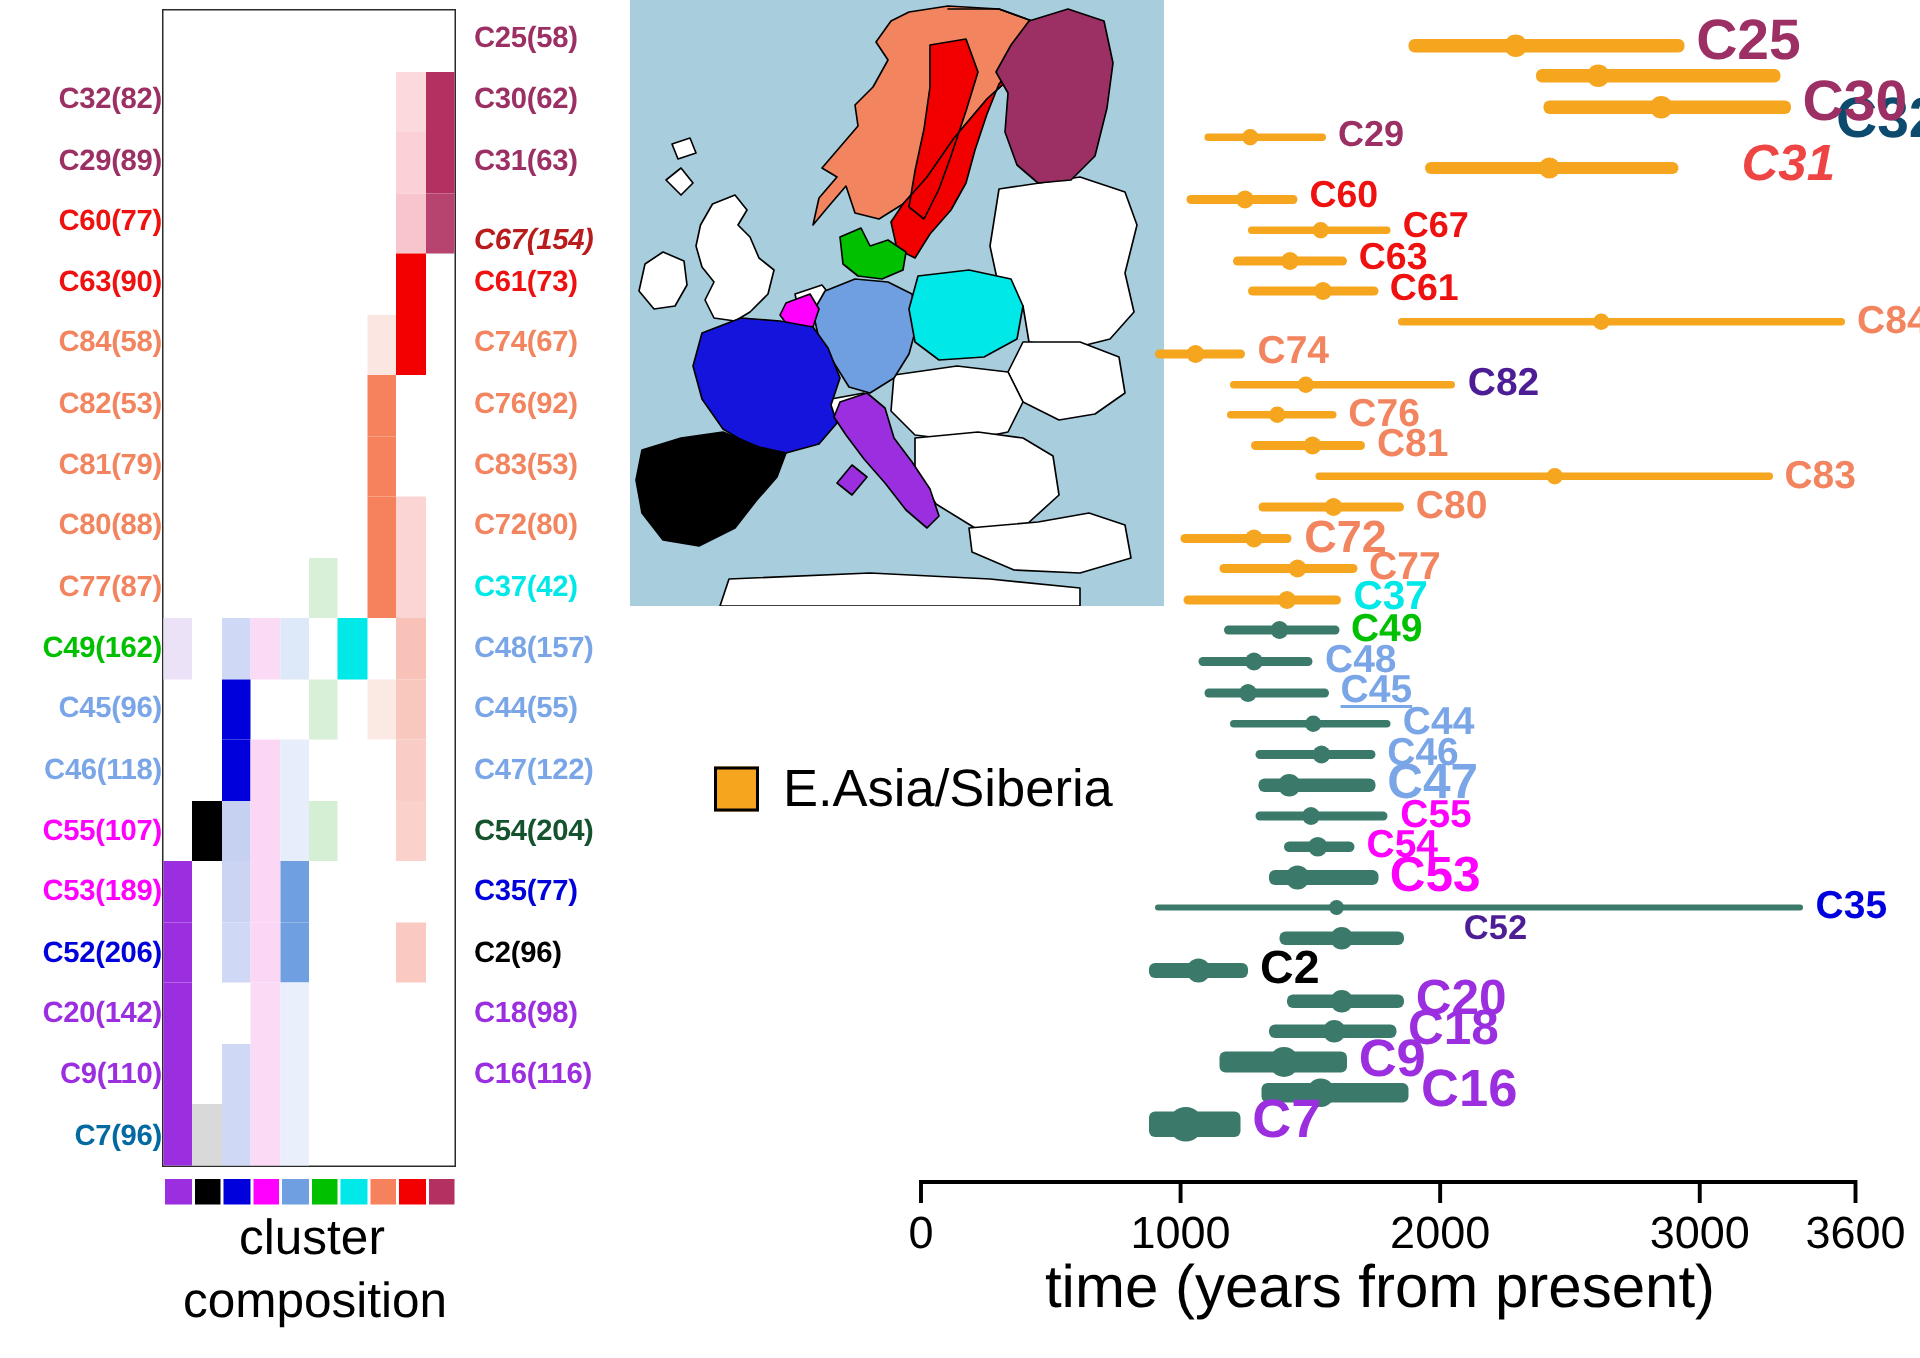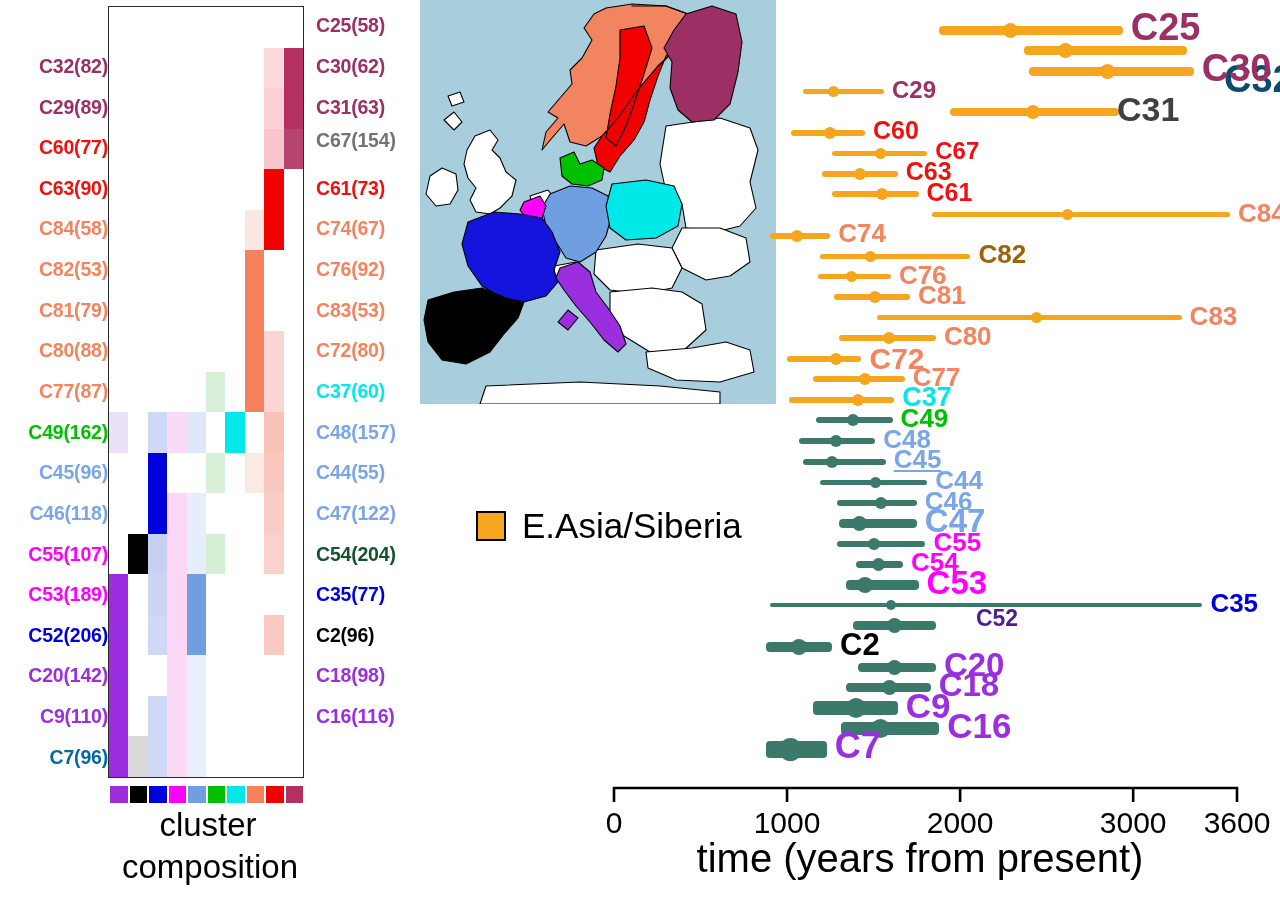--- a/index.html
+++ b/index.html
@@ -275,27 +275,27 @@
       <div class="row-label left" style="color: rgb(255, 0, 255); top: 585.158px;">C53(189)</div>
       <div class="row-label left" style="color: rgb(0, 0, 221); top: 625.789px;">C52(206)</div>
       <div class="row-label left" style="color: rgb(155, 47, 224); top: 666.421px;">C20(142)</div>
       <div class="row-label left" style="color: rgb(155, 47, 224); top: 707.053px;">C9(110)</div>
       <div class="row-label left" style="color: #0369a1; top: 747.684px;">C7(96)</div>
     </div>
   <div id="row-labels-right">
       <div class="row-label right" style="color: rgb(156, 48, 100); top: 16.3158px;">C25(58)</div>
       <div class="row-label right" style="color: rgb(156, 48, 100); top: 56.9474px;">C30(62)</div>
       <div class="row-label right" style="color: rgb(156, 48, 100); top: 97.5789px;">C31(63)</div>
-      <div class="row-label right" style="color: #737373; top: 131px;">C67(154)</div>
+      <div class="row-label right" style="color: #b91c1c; top: 151px; font-style: italic;">C67(154)</div>
       <div class="row-label right" style="color: rgb(239, 16, 16); top: 178.842px;">C61(73)</div>
       <div class="row-label right" style="color: rgb(242, 133, 95); top: 219.474px;">C74(67)</div>
       <div class="row-label right" style="color: rgb(242, 133, 95); top: 260.105px;">C76(92)</div>
       <div class="row-label right" style="color: rgb(242, 133, 95); top: 300.737px;">C83(53)</div>
       <div class="row-label right" style="color: rgb(242, 133, 95); top: 341.368px;">C72(80)</div>
-      <div class="row-label right" style="color: rgb(0, 232, 232); top: 382px;">C37(60)</div>
+      <div class="row-label right" style="color: rgb(0, 232, 232); top: 382px;">C37(42)</div>
       <div class="row-label right" style="color: rgb(122, 166, 232); top: 422.632px;">C48(157)</div>
       <div class="row-label right" style="color: rgb(122, 166, 232); top: 463.263px;">C44(55)</div>
       <div class="row-label right" style="color: rgb(122, 166, 232); top: 503.895px;">C47(122)</div>
       <div class="row-label right" style="color: #14532d; top: 544.526px;">C54(204)</div>
       <div class="row-label right" style="color: rgb(0, 0, 221); top: 585.158px;">C35(77)</div>
       <div class="row-label right" style="color: rgb(0, 0, 0); top: 625.789px;">C2(96)</div>
       <div class="row-label right" style="color: rgb(155, 47, 224); top: 666.421px;">C18(98)</div>
       <div class="row-label right" style="color: rgb(155, 47, 224); top: 707.053px;">C16(116)</div>
     </div>
 
@@ -364,42 +364,42 @@
       <div class="dot" style="left: 498.175px; top: 43.05px; width: 15px; height: 15px; background: rgb(245, 165, 30);"></div>
       <div class="seg-label" style="color: #0c4a6e; font-size: 38px; left: 664px; top: 28.51px; margin-top: 31px;">C32</div>
       <div class="seg" style="left: 469.333px; width: 164.403px; top: 66.6px; height: 9px; background: rgb(245, 165, 30);"></div>
       <div class="dot" style="left: 539.708px; top: 63.6px; width: 15px; height: 15px; background: rgb(245, 165, 30);"></div>
       <div class="seg-label" style="color: rgb(156, 48, 100); font-size: 38px; left: 641.736px; top: 49.06px;">C30</div>
       <div class="seg" style="left: 242.631px; width: 81.3361px; top: 89.15px; height: 5px; background: rgb(245, 165, 30);"></div>
       <div class="dot" style="left: 268.281px; top: 86.15px; width: 11px; height: 11px; background: rgb(245, 165, 30);"></div>
       <div class="seg-label" style="color: rgb(156, 48, 100); font-size: 24px; left: 331.967px; top: 77.73px;">C29</div>
       <div class="seg" style="left: 389.728px; width: 169.594px; top: 108.2px; height: 8px; background: rgb(245, 165, 30);"></div>
       <div class="dot" style="left: 465.794px; top: 105.2px; width: 14px; height: 14px; background: rgb(245, 165, 30);"></div>
-      <div class="seg-label" style="color: #404040; font-size: 34px; left: 557px; top: 92.48px;">C31</div>
+      <div class="seg-label" style="color: #ef4444; font-size: 34px; left: 601px; top: 92.48px; font-style: italic;">C31</div>
       <div class="seg" style="left: 230.517px; width: 74.4139px; top: 129.75px; height: 6px; background: rgb(245, 165, 30);"></div>
       <div class="dot" style="left: 264.319px; top: 126.75px; width: 12px; height: 12px; background: rgb(245, 165, 30);"></div>
       <div class="seg-label" style="color: rgb(239, 16, 16); font-size: 25px; left: 312.931px; top: 118.25px;">C60</div>
       <div class="seg" style="left: 272.05px; width: 95.1806px; top: 150.8px; height: 5px; background: rgb(245, 165, 30);"></div>
       <div class="dot" style="left: 315.006px; top: 147.8px; width: 11px; height: 11px; background: rgb(245, 165, 30);"></div>
       <div class="seg-label" style="color: rgb(239, 16, 16); font-size: 24px; left: 375.231px; top: 139.38px;">C67</div>
       <div class="seg" style="left: 261.667px; width: 76.1444px; top: 170.85px; height: 6px; background: rgb(245, 165, 30);"></div>
       <div class="dot" style="left: 293.739px; top: 167.85px; width: 12px; height: 12px; background: rgb(245, 165, 30);"></div>
       <div class="seg-label" style="color: rgb(239, 16, 16); font-size: 25px; left: 345.811px; top: 159.35px;">C63</div>
       <div class="seg" style="left: 272.05px; width: 86.5278px; top: 191.4px; height: 6px; background: rgb(245, 165, 30);"></div>
       <div class="dot" style="left: 316.236px; top: 188.4px; width: 12px; height: 12px; background: rgb(245, 165, 30);"></div>
       <div class="seg-label" style="color: rgb(239, 16, 16); font-size: 25px; left: 366.578px; top: 179.9px;">C61</div>
       <div class="seg" style="left: 372.422px; width: 297.656px; top: 212.45px; height: 5px; background: rgb(245, 165, 30);"></div>
       <div class="dot" style="left: 501.906px; top: 209.45px; width: 11px; height: 11px; background: rgb(245, 165, 30);"></div>
       <div class="seg-label" style="color: rgb(242, 133, 95); font-size: 26px; left: 678.078px; top: 199.87px;">C84</div>
       <div class="seg" style="left: 209.75px; width: 60.5694px; top: 232.5px; height: 6px; background: rgb(245, 165, 30);"></div>
       <div class="dot" style="left: 231.439px; top: 229.5px; width: 12px; height: 12px; background: rgb(245, 165, 30);"></div>
       <div class="seg-label" style="color: rgb(242, 133, 95); font-size: 26px; left: 278.319px; top: 220.42px;">C74</div>
       <div class="seg" style="left: 259.936px; width: 150.558px; top: 253.55px; height: 5px; background: rgb(245, 165, 30);"></div>
       <div class="dot" style="left: 304.622px; top: 250.55px; width: 11px; height: 11px; background: rgb(245, 165, 30);"></div>
-      <div class="seg-label" style="color: #a16207; font-size: 26px; left: 418.494px; top: 240.97px;">C82</div>
+      <div class="seg-label" style="color: #4c1d95; font-size: 26px; left: 418.494px; top: 240.97px;">C82</div>
       <div class="seg" style="left: 258.206px; width: 72.6833px; top: 274.1px; height: 5px; background: rgb(245, 165, 30);"></div>
       <div class="dot" style="left: 285.586px; top: 271.1px; width: 11px; height: 11px; background: rgb(245, 165, 30);"></div>
       <div class="seg-label" style="color: rgb(242, 133, 95); font-size: 26px; left: 338.889px; top: 261.52px;">C76</div>
       <div class="seg" style="left: 273.781px; width: 76.1444px; top: 294.15px; height: 6px; background: rgb(245, 165, 30);"></div>
       <div class="dot" style="left: 309.314px; top: 291.15px; width: 12px; height: 12px; background: rgb(245, 165, 30);"></div>
       <div class="seg-label" style="color: rgb(242, 133, 95); font-size: 26px; left: 357.925px; top: 282.07px;">C81</div>
       <div class="seg" style="left: 317.044px; width: 304.578px; top: 315.2px; height: 5px; background: rgb(245, 165, 30);"></div>
       <div class="dot" style="left: 470.756px; top: 312.2px; width: 11px; height: 11px; background: rgb(245, 165, 30);"></div>
       <div class="seg-label" style="color: rgb(242, 133, 95); font-size: 26px; left: 629.622px; top: 302.62px;">C83</div>
       <div class="seg" style="left: 278.972px; width: 96.9111px; top: 335.25px; height: 6px; background: rgb(245, 165, 30);"></div>

